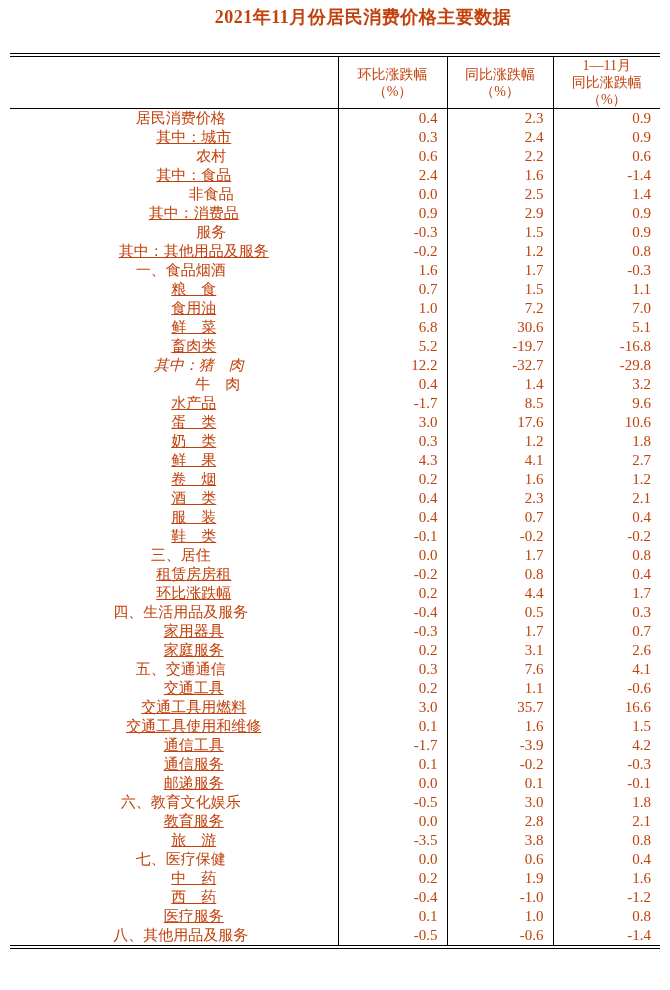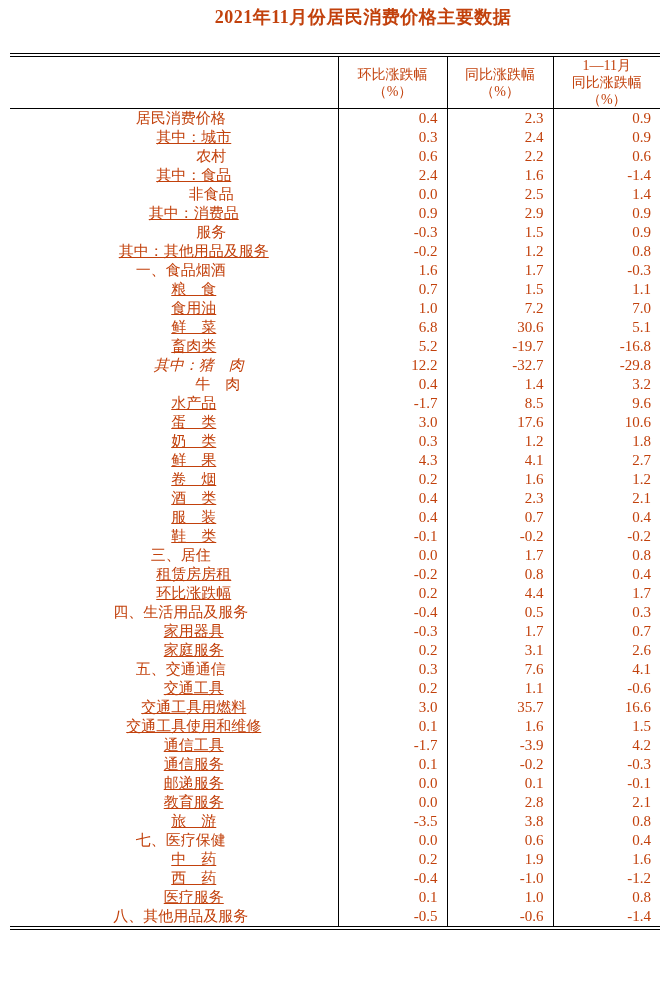--- a/index.html
+++ b/index.html
@@ -306,20 +306,26 @@
     <td class="val sep">-0.2</td>
     <td class="val sep">-0.3</td>
   </tr>
         <tr>
     <td class="lbl ind1">邮递服务</td>
     <td class="val sep">0.0</td>
     <td class="val sep">0.1</td>
     <td class="val sep">-0.1</td>
   </tr>
         <tr>
+    <td class="lbl ind0">六、教育文化娱乐</td>
+    <td class="val sep">-0.5</td>
+    <td class="val sep">3.0</td>
+    <td class="val sep">1.8</td>
+  </tr>
+        <tr>
     <td class="lbl ind1">教育服务</td>
     <td class="val sep">0.0</td>
     <td class="val sep">2.8</td>
     <td class="val sep">2.1</td>
   </tr>
         <tr>
     <td class="lbl ind1">旅　游</td>
     <td class="val sep">-3.5</td>
     <td class="val sep">3.8</td>
     <td class="val sep">0.8</td>

